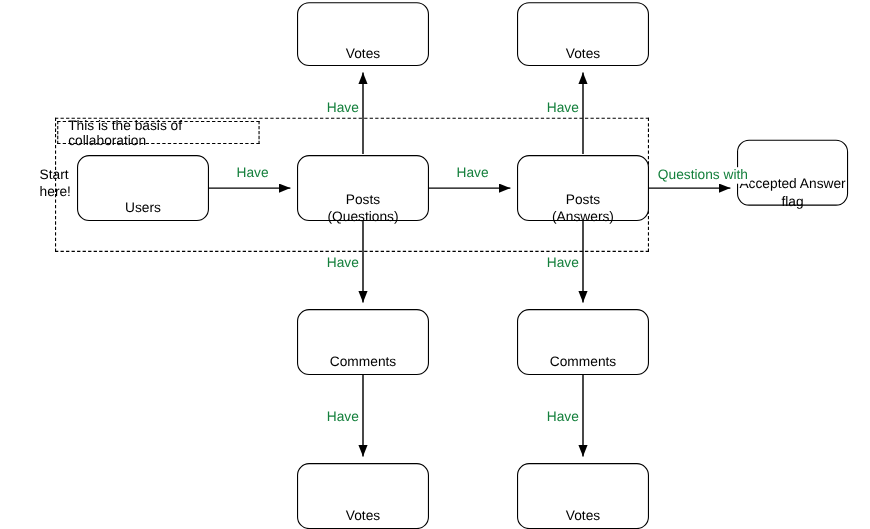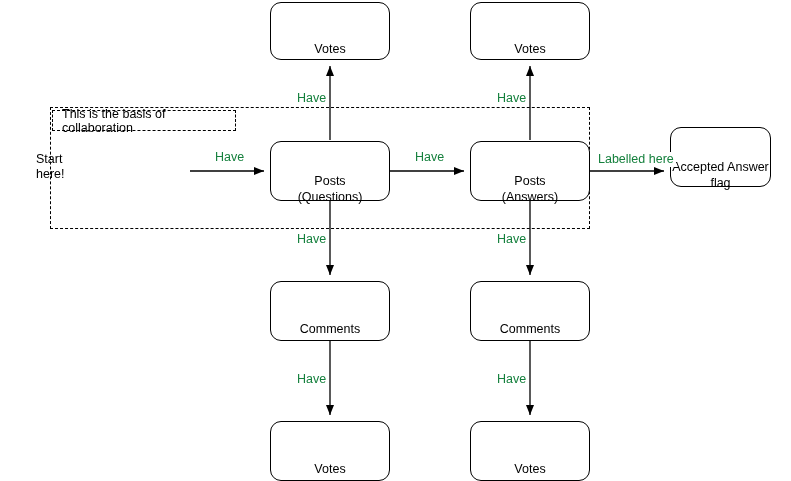--- a/index.html
+++ b/index.html
@@ -131,20 +131,23 @@
   <div class="free-label" style="left:8px; top:152px; width:50px;">Start
 here!</div>
 
   <div class="node" style="left:270px; top:2px; width:120px; height:58px;">
     <span>Votes</span>
   </div>
   <div class="node" style="left:470px; top:2px; width:120px; height:58px;">
     <span>Votes</span>
   </div>
 
+  <div class="node" style="left:70px; top:141px; width:120px; height:60px;">
+    <span>Users</span>
+  </div>
   <div class="node" style="left:270px; top:141px; width:120px; height:60px;">
     <span>Posts
 (Questions)</span>
   </div>
   <div class="node" style="left:470px; top:141px; width:120px; height:60px;">
     <span>Posts
 (Answers)</span>
   </div>
   <div class="node" style="left:670px; top:127px; width:101px; height:60px;">
     <span>Accepted Answer
@@ -160,21 +163,21 @@
 
   <div class="node" style="left:270px; top:421px; width:120px; height:60px;">
     <span>Votes</span>
   </div>
   <div class="node" style="left:470px; top:421px; width:120px; height:60px;">
     <span>Votes</span>
   </div>
 
   <div class="edge-label" style="left:213px; top:150px;">Have</div>
   <div class="edge-label" style="left:413px; top:150px;">Have</div>
-  <div class="edge-label" style="left:596px; top:152px;">Labelled here</div>
+  <div class="edge-label" style="left:596px; top:152px;">Questions with</div>
 
   <div class="edge-label" style="left:295px; top:91px;">Have</div>
   <div class="edge-label" style="left:495px; top:91px;">Have</div>
 
   <div class="edge-label" style="left:295px; top:232px;">Have</div>
   <div class="edge-label" style="left:495px; top:232px;">Have</div>
 
   <div class="edge-label" style="left:295px; top:372px;">Have</div>
   <div class="edge-label" style="left:495px; top:372px;">Have</div>
 

